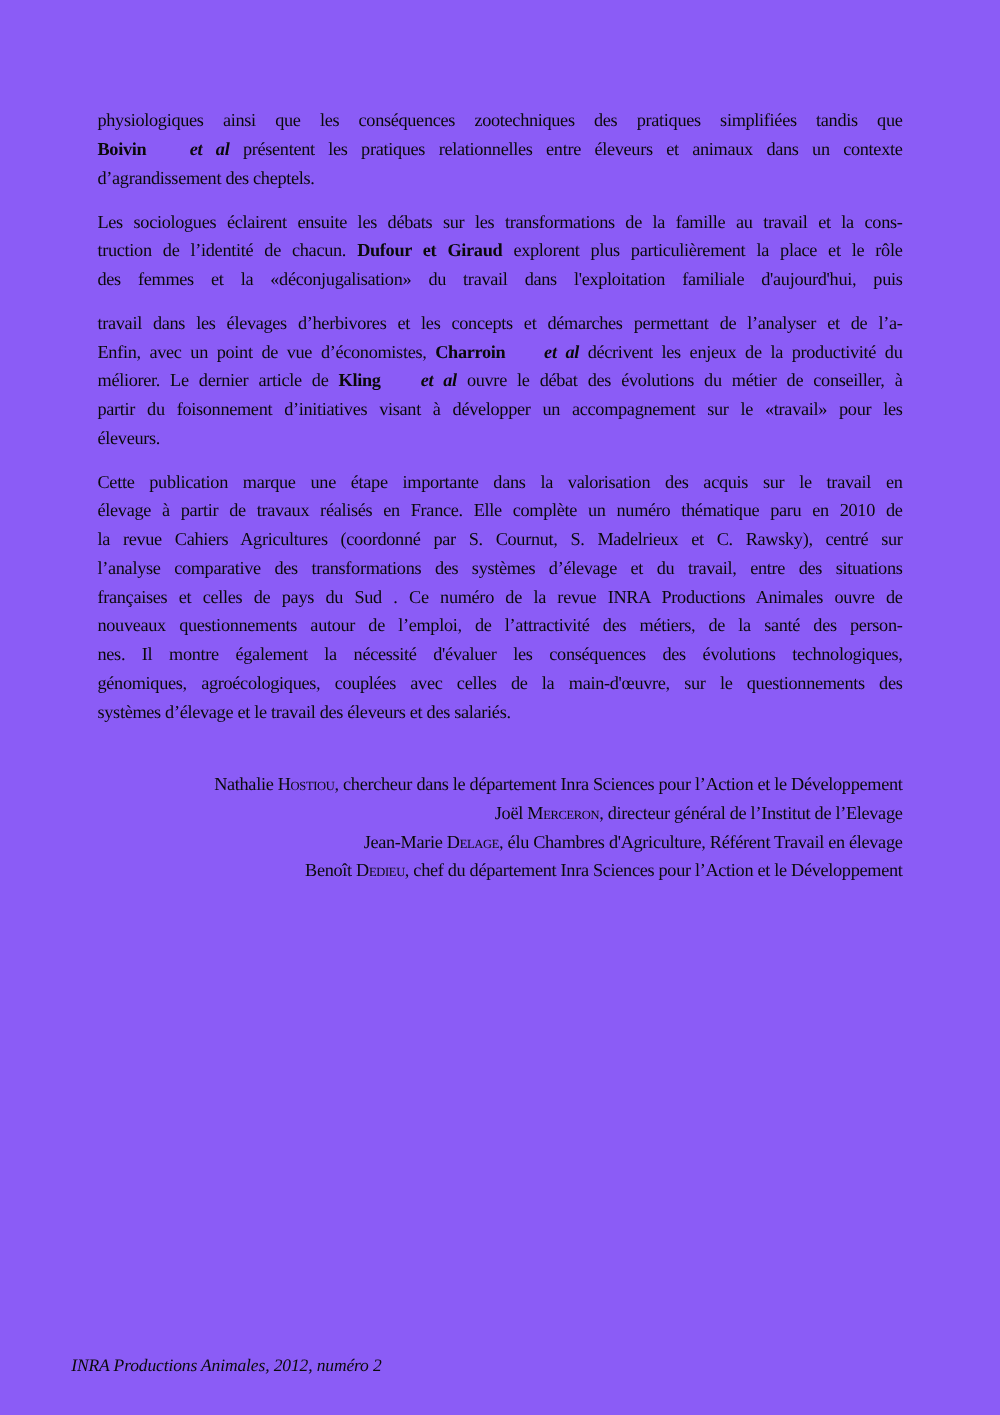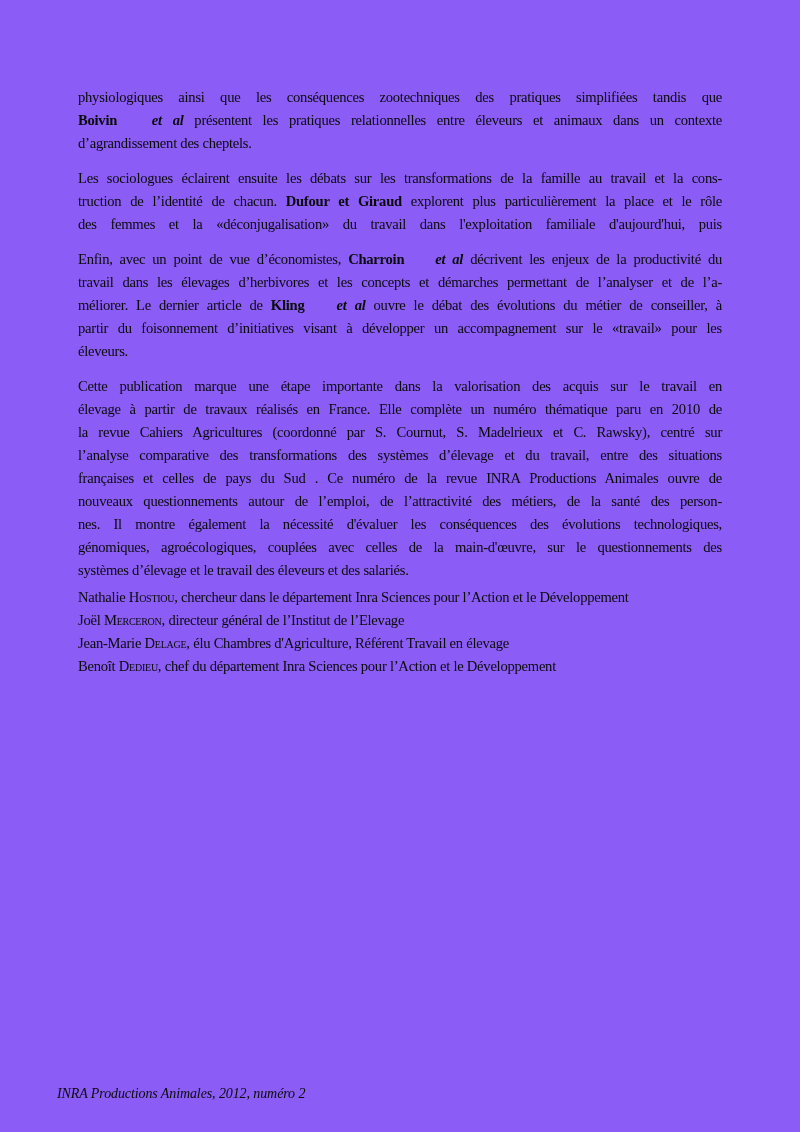--- a/index.html
+++ b/index.html
@@ -39,24 +39,24 @@
   }
   .line.last {
     text-align-last: left;
   }
   .n { font-weight: normal; font-style: normal; }
   .b { font-weight: bold; }
   .bi { font-weight: bold; font-style: italic; margin-left: 24px; }
   .sc { font-variant: small-caps; }
   .signature {
     position: absolute;
-    top: 586px;
+    top: 617px;
     left: 78px;
     width: 644px;
-    text-align: left;
+    text-align: right;
   }
   .sig-line {
     font-size: 14.6px;
     line-height: 23px;
     letter-spacing: -0.25px;
   }
   .footer {
     position: absolute;
     left: 57px;
     top: 1085px;
@@ -76,22 +76,22 @@
         <div class="line"><span class="n">physiologiques ainsi que les conséquences zootechniques des pratiques simplifiées tandis que</span></div>
         <div class="line"><span class="b">Boivin</span><span class="bi"> et al</span><span class="n"> présentent les pratiques relationnelles entre éleveurs et animaux dans un contexte</span></div>
         <div class="line last"><span class="n">d’agrandissement des cheptels.</span></div>
       </div>
       <div class="paragraph">
         <div class="line"><span class="n">Les sociologues éclairent ensuite les débats sur les transformations de la famille au travail et la cons-</span></div>
         <div class="line"><span class="n">truction de l’identité de chacun. </span><span class="b">Dufour et Giraud</span><span class="n"> explorent plus particulièrement la place et le rôle</span></div>
         <div class="line"><span class="n">des femmes et la «déconjugalisation» du travail dans l'exploitation familiale d'aujourd'hui, puis</span></div>
       </div>
       <div class="paragraph">
+        <div class="line"><span class="n">travail dans les élevages d’herbivores et les concepts et démarches permettant de l’analyser et de l’a-</span></div>
         <div class="line"><span class="n">Enfin, avec un point de vue d’économistes, </span><span class="b">Charroin</span><span class="bi"> et al</span><span class="n"> décrivent les enjeux de la productivité du</span></div>
-        <div class="line"><span class="n">travail dans les élevages d’herbivores et les concepts et démarches permettant de l’analyser et de l’a-</span></div>
         <div class="line"><span class="n">méliorer. Le dernier article de </span><span class="b">Kling</span><span class="bi"> et al</span><span class="n"> ouvre le débat des évolutions du métier de conseiller, à</span></div>
         <div class="line"><span class="n">partir du foisonnement d’initiatives visant à développer un accompagnement sur le «travail» pour les</span></div>
         <div class="line last"><span class="n">éleveurs.</span></div>
       </div>
       <div class="paragraph">
         <div class="line"><span class="n">Cette publication marque une étape importante dans la valorisation des acquis sur le travail en</span></div>
         <div class="line"><span class="n">élevage à partir de travaux réalisés en France. Elle complète un numéro thématique paru en 2010 de</span></div>
         <div class="line"><span class="n">la revue Cahiers Agricultures (coordonné par S. Cournut, S. Madelrieux et C. Rawsky), centré sur</span></div>
         <div class="line"><span class="n">l’analyse comparative des transformations des systèmes d’élevage et du travail, entre des situations</span></div>
         <div class="line"><span class="n">françaises et celles de pays du Sud . Ce numéro de la revue INRA Productions Animales ouvre de</span></div>

